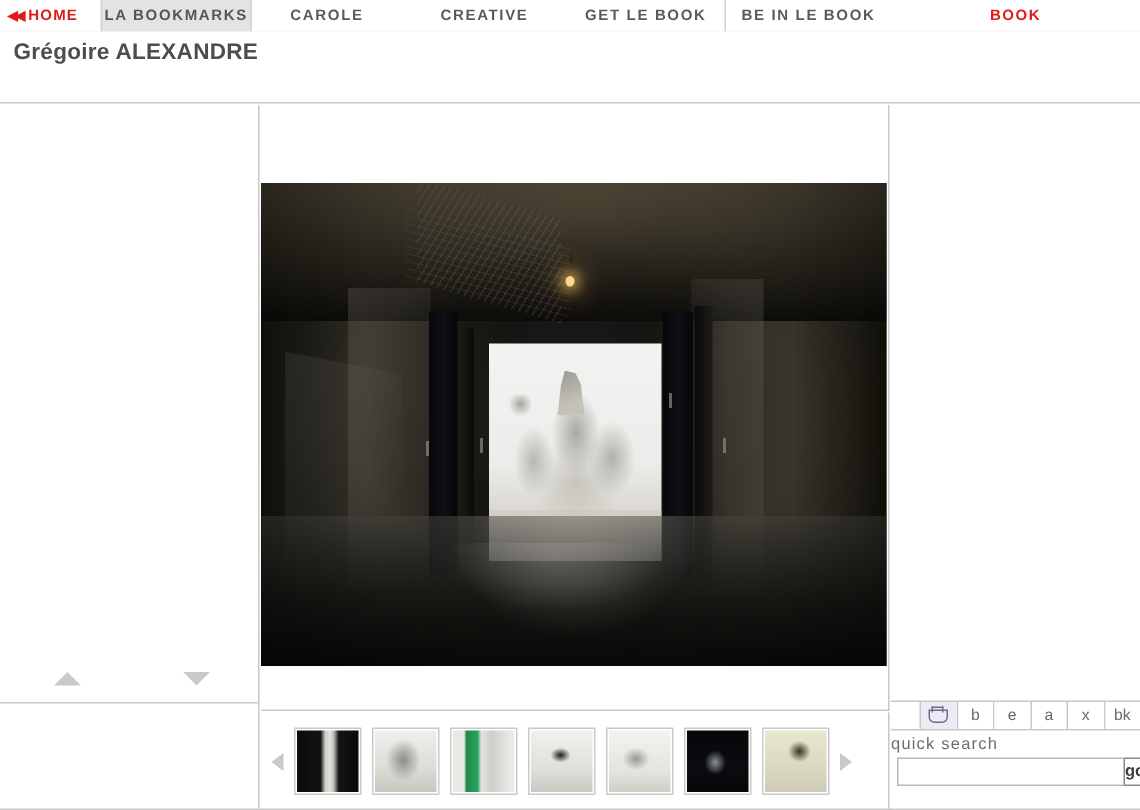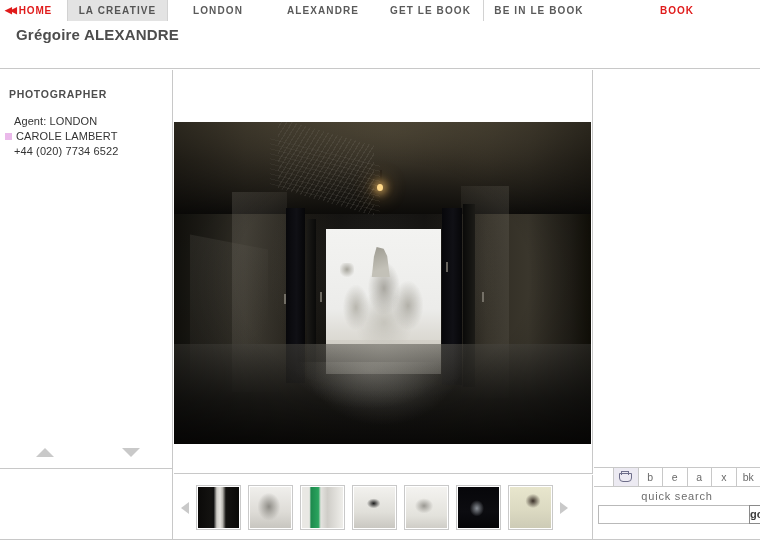--- a/index.html
+++ b/index.html
@@ -96,21 +96,21 @@
     width: 760px; height: 48px;
     background: #ffffff;
     border-bottom: 1px solid #c8c8c8;
     display: flex;
     align-items: flex-start;
   }
   .titlebar .pagetitle {
     font-size: 15px;
     font-weight: bold;
     color: #4d4d4d;
-    padding: 5px 0 0 16px;
+    padding: 5px 0 0 9px;
     letter-spacing: 0.2px;
   }
 
   
   .left-col {
     position: absolute;
     left: 0; top: 70px;
     width: 173px; height: 470px;
     background: #ffffff;
     border-right: 1px solid #c8c8c8;
@@ -414,21 +414,20 @@
   }
   .folder-ico:before {
     content: "";
     position: absolute;
     left: 1px; top: -3px;
     width: 6px; height: 3px;
     border: 1px solid #6e6e8a;
     border-bottom: none;
   }
   .qs-label {
-    text-align: center;
     font-size: 11px;
     color: #6d6d6d;
     letter-spacing: 0.8px;
     padding: 3px 0 3px 0;
   }
   .qs-row {
     display: flex;
     align-items: center;
     padding: 0 4px;
   }
@@ -466,55 +465,44 @@
 <body>
 
 <div class="page">
 
   <div class="topnav">
     <div class="nav-item back">
       <span class="dblarrow">◀◀</span>
       <span>HOME</span>
     </div>
     <div class="nav-item active">
-      <span>LA CREATIVE</span>
+      <span>LA BOOKMARKS</span>
     </div>
     <div class="nav-item search">
-      <span>LONDON</span>
+      <span>CAROLE</span>
     </div>
     <div class="nav-item bookmarks">
-      <span>ALEXANDRE</span>
+      <span>CREATIVE</span>
     </div>
     <div class="nav-item getle">
       <span>GET LE BOOK</span>
     </div>
     <div class="nav-item bein">
       <span>BE IN LE BOOK</span>
     </div>
     <div class="nav-item home">
       <span>BOOK</span>
     </div>
   </div>
 
   <div class="titlebar">
     <div class="pagetitle">Grégoire ALEXANDRE</div>
   </div>
 
   <div class="left-col">
-    <div class="left-info">
-      <div class="lbl-photographer">PHOTOGRAPHER</div>
-      <div class="agent-block">
-        <div class="agent-line">Agent: LONDON</div>
-        <div class="agent-name-row">
-          <span class="pink-square"></span>
-          <span class="agent-line">CAROLE LAMBERT</span>
-        </div>
-        <div class="agent-line">+44 (020) 7734 6522</div>
-      </div>
-    </div>
     <div class="left-arrows">
       <div class="tri-up"></div>
       <div class="tri-dn"></div>
     </div>
     <div class="left-divider"></div>
   </div>
 
   <div class="center-col">
     <div class="photo-frame">
       <div class="ph-walls"></div>

